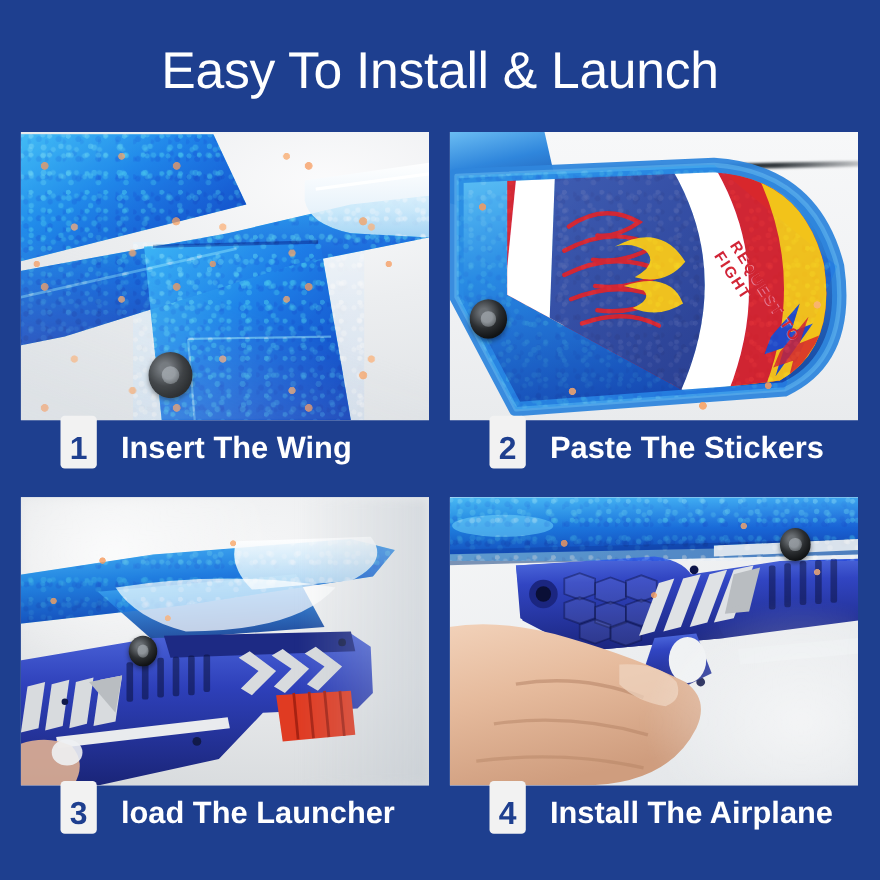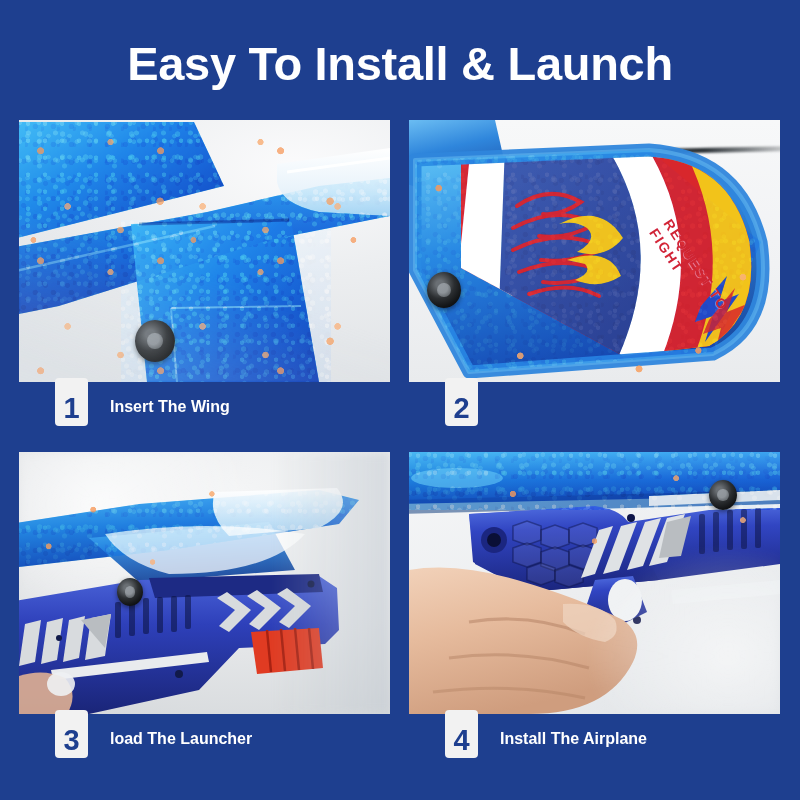--- a/index.html
+++ b/index.html
@@ -23,21 +23,21 @@
 
   
   .page-title {
     position: absolute;
     left: 0;
     top: 36px;
     width: 800px;
     text-align: center;
     color: #ffffff;
     font-size: 47px;
-    font-weight: bold;
+    font-weight: normal;
     letter-spacing: -0.3px;
     line-height: 56px;
     white-space: nowrap;
   }
 
   
   .steps-grid {
     position: absolute;
     left: 19px;
     top: 120px;
@@ -77,21 +77,21 @@
     font-weight: bold;
     text-align: center;
     line-height: 60px;
     z-index: 5;
   }
   .step-caption {
     position: absolute;
     left: 91px;
     top: 272px;
     color: #ffffff;
-    font-size: 16px;
+    font-size: 28px;
     font-weight: bold;
     line-height: 30px;
     white-space: nowrap;
     z-index: 5;
   }
 
   
   .scene { position:absolute; inset:0; }
 
   
@@ -297,20 +297,21 @@
                radial-gradient(circle at 30% 90%, #f9a86a 0 3px, transparent 3.6px),
                radial-gradient(circle at 62% 95%, #f7a060 0 3.2px, transparent 3.8px),
                radial-gradient(circle at 90% 60%, #fbb27a 0 3px, transparent 3.6px),
                radial-gradient(circle at 78% 88%, #f79a5c 0 2.8px, transparent 3.4px);
              opacity:.85;"></div>
 
         <div class="wheel" style="left:18px; top:152px; width:34px; height:36px;"></div>
       </div>
 
       <div class="step-badge">2</div>
+      <div class="step-caption">Paste The Stickers</div>
     </div>
 
     <div class="step-cell c2">
       <div class="photo">
         <div class="scene bg-studio-3"></div>
         <div class="scene blur-hard" style="background:radial-gradient(60% 70% at 22% 20%, rgba(255,255,255,.8) 0%, rgba(255,255,255,0) 70%);"></div>
 
         <svg class="scene" viewBox="0 0 371 262">
           <defs>
             <linearGradient id="gun3" x1="0" y1="0" x2="0" y2="1">

